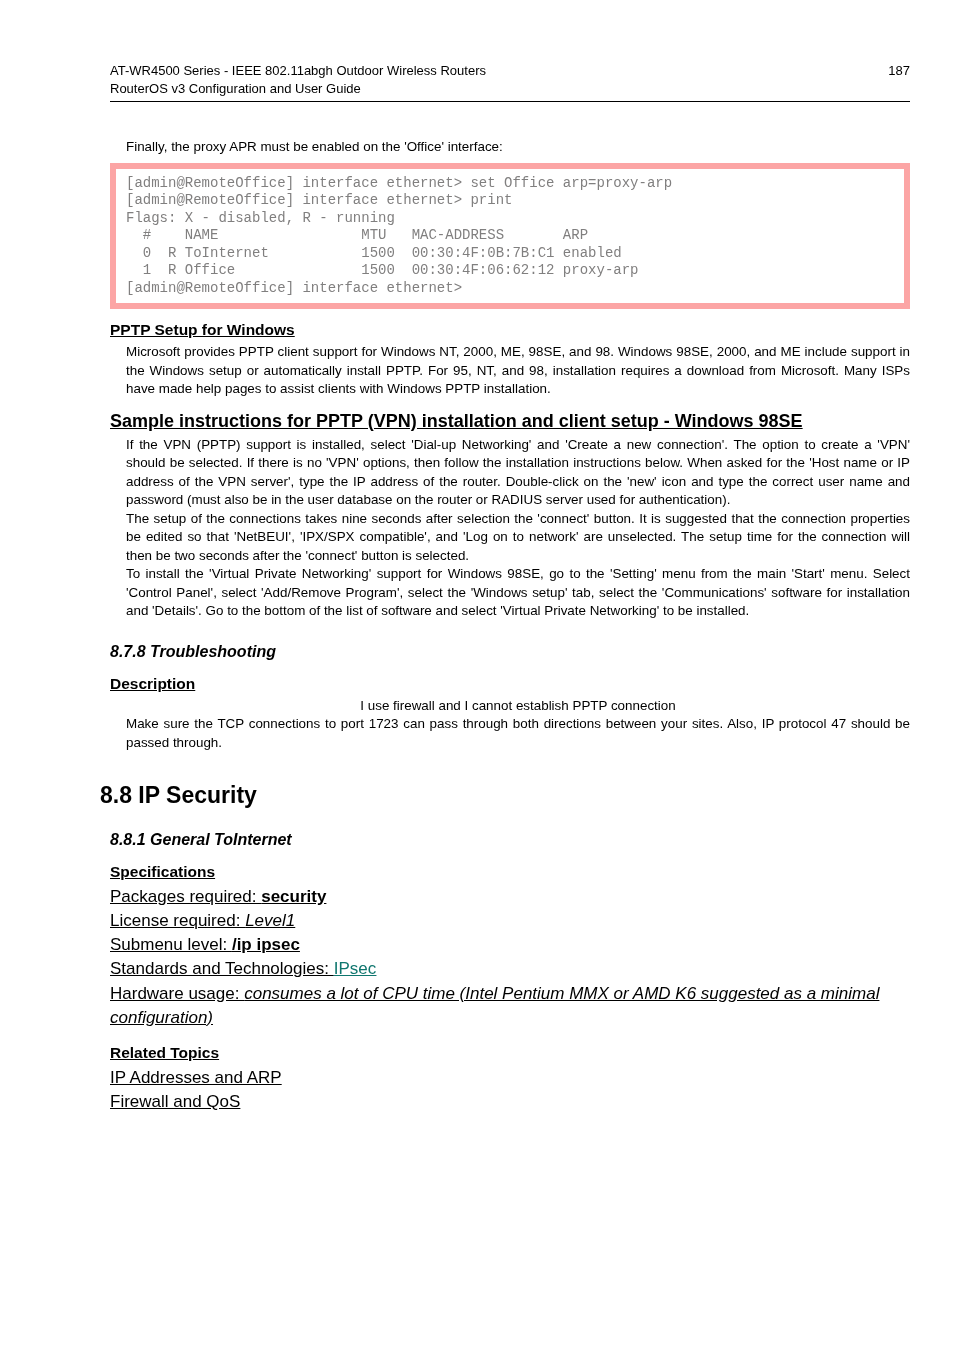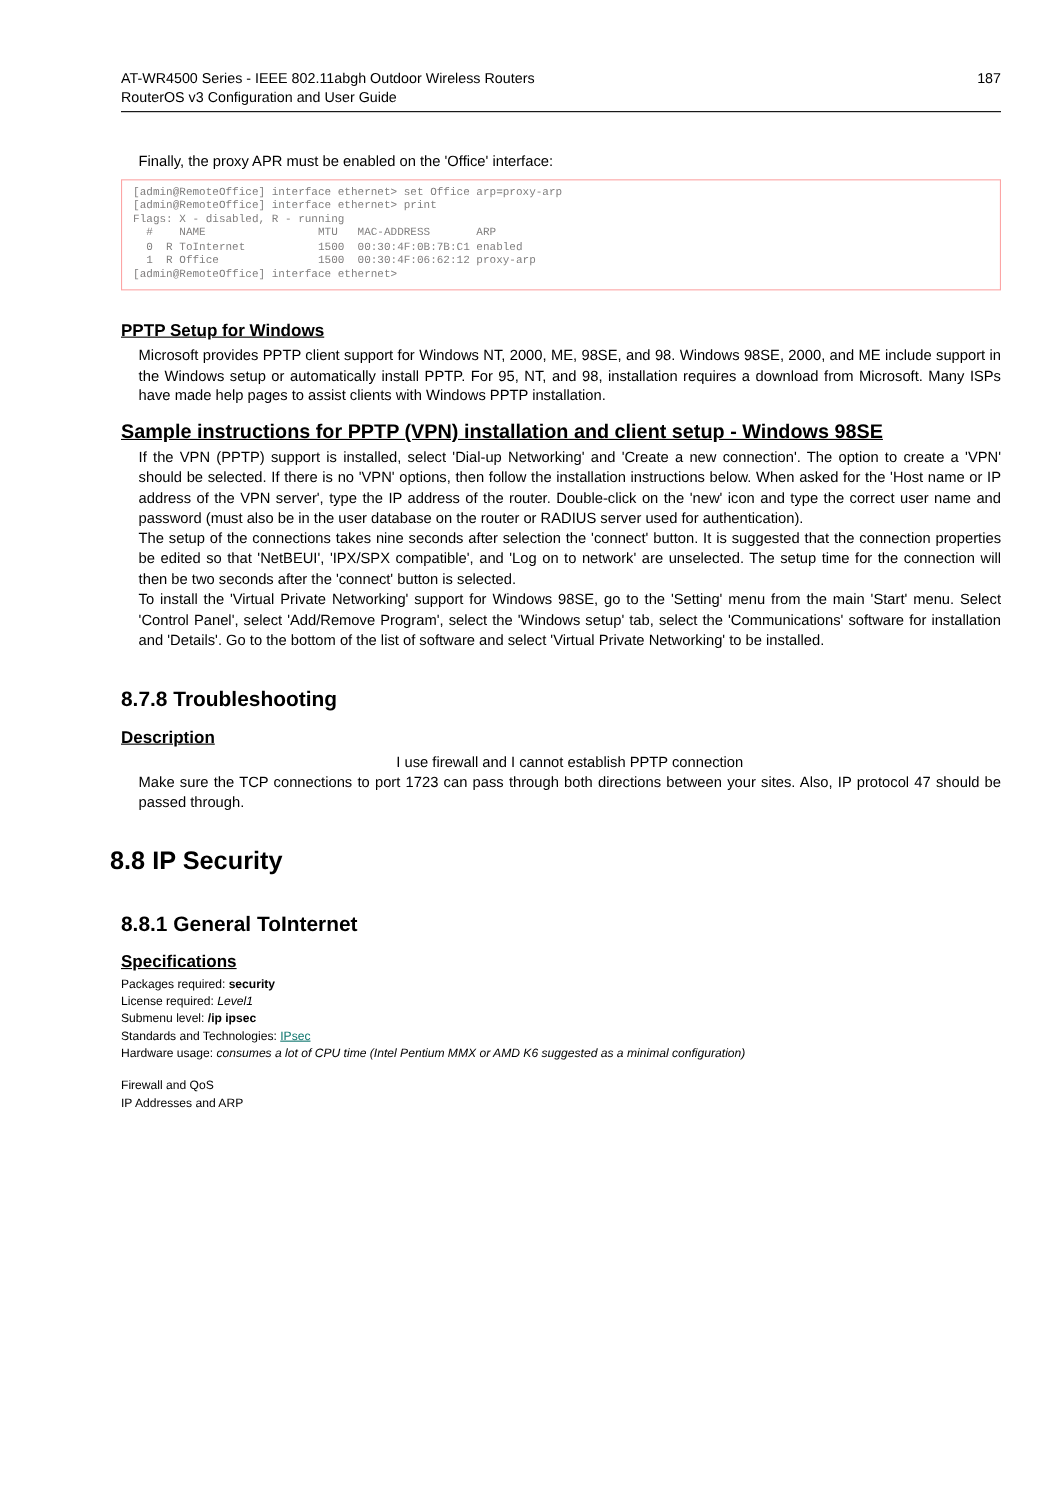--- a/index.html
+++ b/index.html
@@ -29,56 +29,58 @@
   .body-text {
     font-size: 13.4px;
     line-height: 1.38;
     text-align: justify;
     margin: 0 0 6px 16px;
   }
   .body-text.no-bottom {
     margin-bottom: 0;
   }
   .codebox {
-    border: 1px solid #fca5a5;
+    border: 6px solid #fca5a5;
     padding: 6px 10px 6px 10px;
     font-family: "Courier New", monospace;
-    font-size: 10px;
+    font-size: 14px;
     color: #807f7f;
     white-space: pre;
     line-height: 1.25;
-    margin: 4px 0 28px 0;
+    margin: 4px 0 12px 0;
     overflow: hidden;
   }
   .h-underline {
     font-size: 15.5px;
     text-decoration: underline;
     margin: 0 0 4px 0;
     font-weight: 700;
   }
   .h-underline.big {
     font-size: 18px;
   }
   .h-italic {
-    font-size: 19px;
+    font-size: 16px;
+    font-style: italic;
     font-weight: bold;
-    margin: 34px 0 14px 0;
+    margin: 22px 0 14px 0;
   }
   .h1-sec {
     font-size: 23px;
     font-weight: bold;
     margin: 30px 0 12px -10px;
   }
   .link {
     color: #0f766e;
     text-decoration: underline;
   }
   .spec-line {
-    font-size: 11px;
+    font-size: 17px;
     line-height: 1.42;
+    text-decoration: underline;
   }
   .gap-sm { height: 6px; }
   .gap-med { height: 14px; }
 </style>
 </head>
 <body>
 
 <div class="page">
 
   <div class="header-row">
@@ -133,16 +135,17 @@
   </div>
   <div class="spec-line">
     <span>Standards and Technologies: </span><a href="#" class="link">IPsec</a>
   </div>
   <div class="spec-line">
     <span>Hardware usage: </span><i>consumes a lot of CPU time (Intel Pentium MMX or AMD K6 suggested as a minimal configuration)</i>
   </div>
 
   <div class="gap-med"></div>
 
+  <h3 class="h-underline">Related Topics</h3>
+  <div class="spec-line">IP Addresses and ARP</div>
   <div class="spec-line">Firewall and QoS</div>
-  <div class="spec-line">IP Addresses and ARP</div>
 
 </div>
 
 </body></html>

